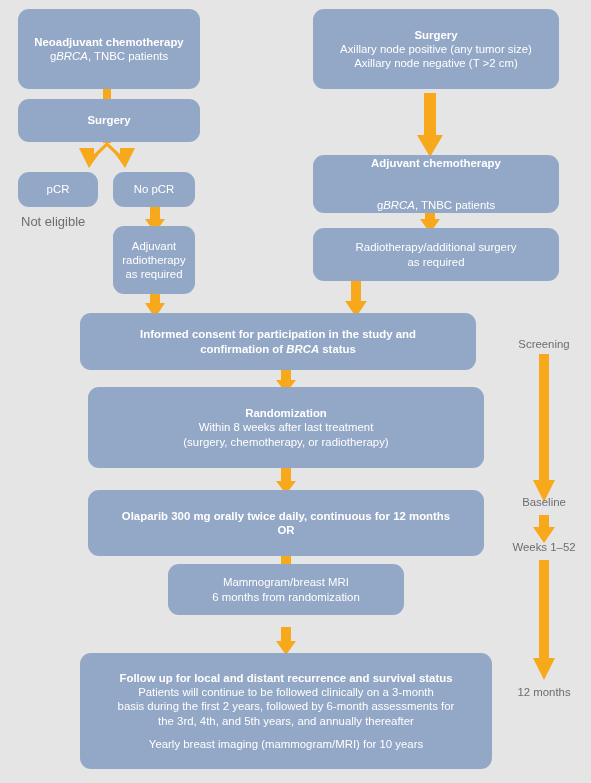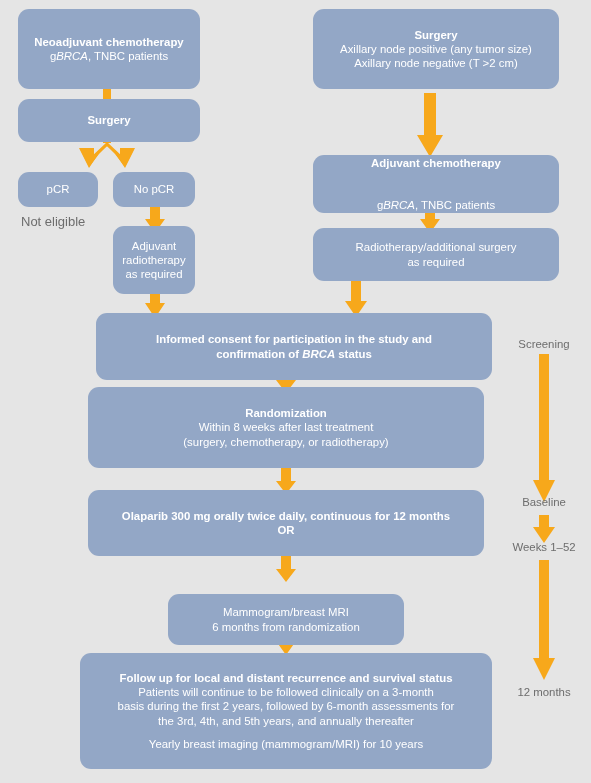--- a/index.html
+++ b/index.html
@@ -201,37 +201,37 @@
   <div class="box" style="left:313px; top:155px; width:246px; height:58px;gap:28px;">
     <div class="ttl">Adjuvant chemotherapy</div>
     <div class="sub"><span>g</span><em>BRCA</em><span>, TNBC patients</span></div>
   </div>
 
   <div class="box" style="left:313px; top:228px; width:246px; height:53px;">
     <div class="sub">Radiotherapy/additional surgery</div>
     <div class="sub">as required</div>
   </div>
 
-  <div class="box" style="left:96px; top:313px; width:396px; height:67px;">
+  <div class="box" style="left:80px; top:313px; width:396px; height:57px;">
     <div class="ttl">Informed consent for participation in the study and</div>
     <div class="ttl"><span>confirmation of </span><em>BRCA</em><span> status</span></div>
   </div>
 
   <div class="box" style="left:88px; top:387px; width:396px; height:81px;">
     <div class="ttl">Randomization</div>
     <div class="sub">Within 8 weeks after last treatment</div>
     <div class="sub">(surgery, chemotherapy, or radiotherapy)</div>
   </div>
 
   <div class="box" style="left:88px; top:490px; width:396px; height:66px;">
     <div class="ttl">Olaparib 300 mg orally twice daily, continuous for 12 months</div>
     <div class="ttl">OR</div>
   </div>
 
-  <div class="box" style="left:168px; top:594px; width:236px; height:51px;">
+  <div class="box" style="left:168px; top:564px; width:236px; height:51px;">
     <div class="sub">Mammogram/breast MRI</div>
     <div class="sub">6 months from randomization</div>
   </div>
 
   <div class="box" style="left:80px; top:653px; width:412px; height:116px;justify-content:center;">
     <div class="ttl">Follow up for local and distant recurrence and survival status</div>
     <div class="sub">Patients will continue to be followed clinically on a 3-month</div>
     <div class="sub">basis during the first 2 years, followed by 6-month assessments for</div>
     <div class="sub">the 3rd, 4th, and 5th years, and annually thereafter</div>
     <div class="gap"></div>

